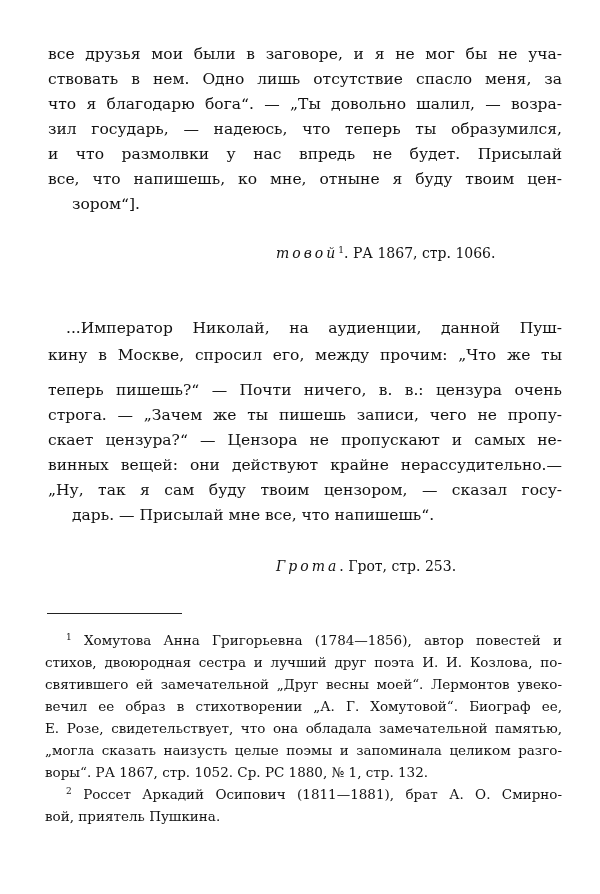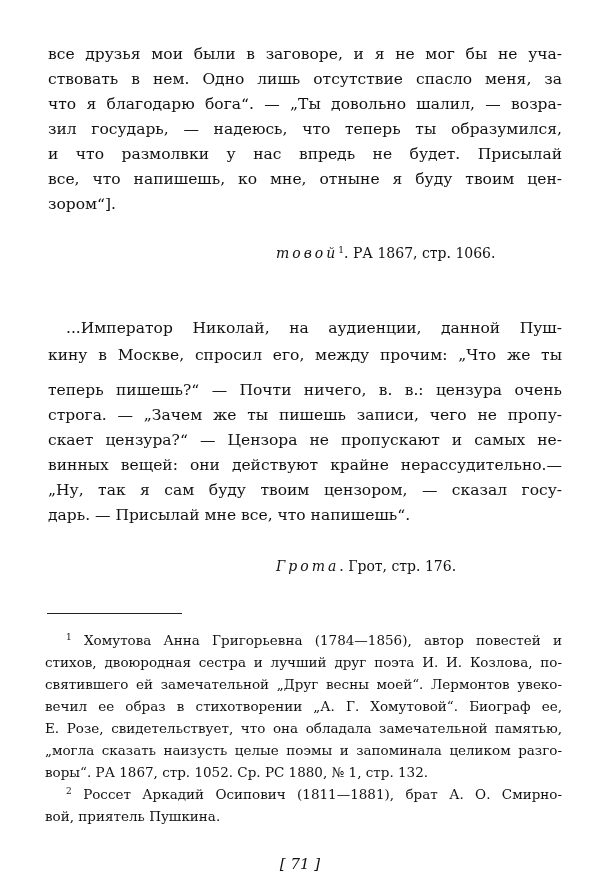--- a/index.html
+++ b/index.html
@@ -1,21 +1,21 @@
 <!DOCTYPE html>
 <html><head>
 <meta charset="utf-8">
 <style>
   html, body { margin: 0; padding: 0; background: #ffffff; }
   body { width: 600px; height: 894px; position: relative; overflow: hidden;
          font-family: "DejaVu Serif", serif; color: #111111; }
   .page { position: absolute; left: 0; top: 0; width: 600px; height: 894px; }
   .line { position: absolute; left: 48px; width: 514px; font-size: 15.5px; line-height: 25px;
           white-space: nowrap; text-align: justify; text-align-last: justify; }
-  .line.last { text-align-last: left; }
+  .line.last { text-align-last: left; margin-left: 24px; }
   .line.indent { left: 66px; width: 496px; }
   .attr { position: absolute; font-size: 14px; line-height: 22px; white-space: nowrap; }
   .attr .sp { font-style: italic; letter-spacing: 3px; }
   .attr .it { font-style: italic; }
   sup { font-size: 9px; vertical-align: 5px; line-height: 0; }
   .rule { position: absolute; left: 47px; top: 613px; width: 135px; height: 0; border-top: 1.5px solid #222; }
   .fn { position: absolute; left: 45px; width: 517px; font-size: 13.5px; line-height: 22px;
         white-space: nowrap; text-align: justify; text-align-last: justify; }
   .fn.last { text-align-last: left; }
   .fn.indent { left: 66px; width: 496px; }
@@ -46,34 +46,33 @@
     <div class="line" style="top:343px">кину в Москве, спросил его, между прочим: „Что же ты</div>
     <div class="line" style="top:378px">теперь пишешь?“ — Почти ничего, в. в.: цензура очень</div>
     <div class="line" style="top:403px">строга. — „Зачем же ты пишешь записи, чего не пропу-</div>
     <div class="line" style="top:428px">скает цензура?“ — Цензора не пропускают и самых не-</div>
     <div class="line" style="top:453px">винных вещей: они действуют крайне нерассудительно.—</div>
     <div class="line" style="top:478px">„Ну, так я сам буду твоим цензором, — сказал госу-</div>
     <div class="line last" style="top:503px">дарь. — Присылай мне все, что напишешь“.</div>
   </div>
 
   <div class="attr" style="left:276px; top:555px;">
-    <span class="sp">Грота</span><span>. Грот, стр. 176.</span>
+    <span class="sp">Грота</span><span>. Грот, стр. 253.</span>
   </div>
 
   <div class="rule"></div>
 
   <div>
     <div class="fn indent" style="top:629px"><sup>1</sup> <span>Хомутова Анна Григорьевна (1784—1856), автор повестей и</span></div>
     <div class="fn" style="top:651px">стихов, двоюродная сестра и лучший друг поэта И. И. Козлова, по-</div>
     <div class="fn" style="top:673px">святившего ей замечательной „Друг весны моей“. Лермонтов увеко-</div>
     <div class="fn" style="top:695px">вечил ее образ в стихотворении „А. Г. Хомутовой“. Биограф ее,</div>
     <div class="fn" style="top:717px">Е. Розе, свидетельствует, что она обладала замечательной памятью,</div>
     <div class="fn" style="top:739px">„могла сказать наизусть целые поэмы и запоминала целиком разго-</div>
     <div class="fn last" style="top:761px">воры“. РА 1867, стр. 1052. Ср. РС 1880, № 1, стр. 132.</div>
   </div>
 
   <div>
     <div class="fn indent" style="top:783px"><sup>2</sup> <span>Россет Аркадий Осипович (1811—1881), брат А. О. Смирно-</span></div>
     <div class="fn last" style="top:805px">вой, приятель Пушкина.</div>
   </div>
 
-  <div class="pagenum">[ 71 ]</div>
 </div>
 
 </body></html>

